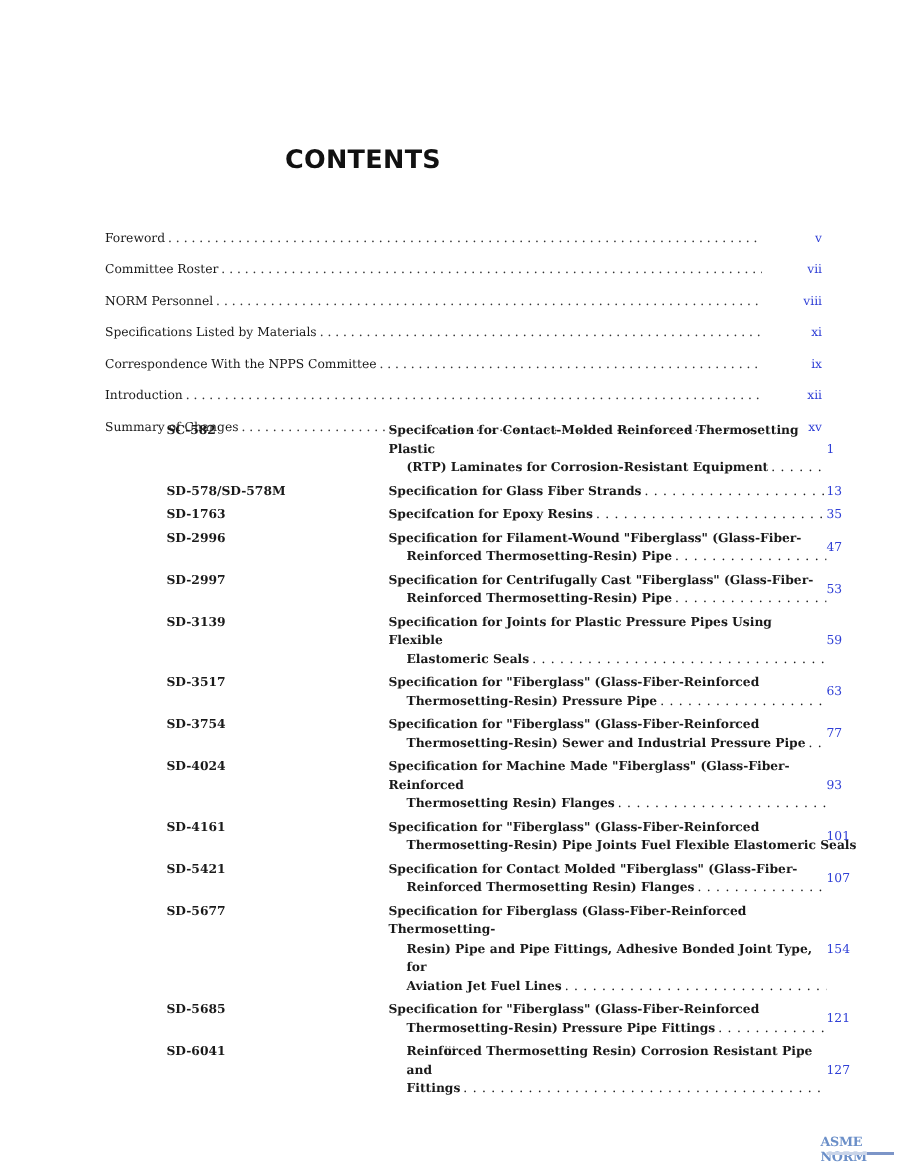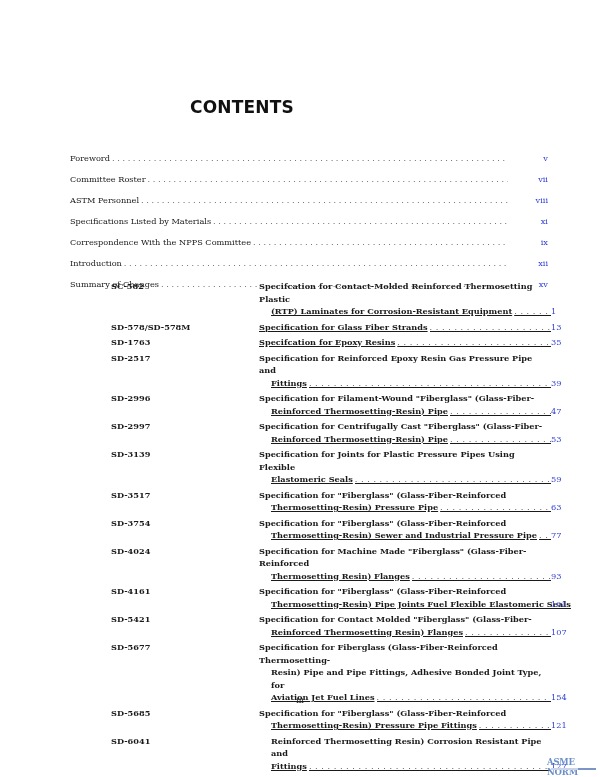--- a/index.html
+++ b/index.html
@@ -10,24 +10,24 @@
            font-size: 17px; letter-spacing: 0.2px; color: #111; }
   .front { position: absolute; top: 153px; left: 70px; width: 478px; }
   .front-row { display: flex; align-items: baseline; height: 21px; font-size: 8.2px; }
   .front-row .label { white-space: nowrap; padding-right: 2px; text-align: center; }
   .front-row .leader { flex: 1; overflow: hidden; white-space: nowrap; letter-spacing: 2.3px; color: #333; }
   .front-row .leader::after { content: ". . . . . . . . . . . . . . . . . . . . . . . . . . . . . . . . . . . . . . . . . . . . . . . . . . . . . . . . . . . . . . . . . . . . . . . . . . . . . . . . . . . . . . . . . . . . . . . . . . . . . . . . . . . . . . . . ."; letter-spacing: 0; }
   .front-row .page { width: 40px; text-align: right; color: #2f3fd6; }
   .specs { position: absolute; top: 280px; left: 70px; width: 478px; font-size: 8.2px; font-weight: bold; }
   .spec { display: flex; margin-bottom: 3px; margin-left: 41px; }
   .spec .code { width: 148px; flex: none; line-height: 12.5px; }
-  .spec .body { flex: 1; display: flex; align-items: flex-end; }
+  .spec .body { flex: 1; display: flex; align-items: center; }
   .spec .desc { width: 292px; line-height: 12.5px; }
   .spec .first { display: block; }
-  .spec .cont { display: flex; padding-left: 12px; text-decoration: underline; }
+  .spec .cont { display: flex; padding-left: 12px; }
   .spec .cont .txt { white-space: nowrap; padding-right: 2px; }
   .spec .cont .leader { flex: 1; overflow: hidden; white-space: nowrap; font-weight: normal; }
   .spec .cont .leader::after { content: ". . . . . . . . . . . . . . . . . . . . . . . . . . . . . . . . . . . . . . . . . . . . . . . . . . . . . . . . . . . . . . . . . . . . . . . . ."; letter-spacing: 0.5px; }
   .spec .page { flex: 1; text-align: right; color: #2f3fd6; font-weight: normal; line-height: 12.5px; }
   .footer-page { position: absolute; top: 696px; left: 0; width: 600px; text-align: center; font-size: 8px; }
   .logo { position: absolute; top: 757px; left: 547px; font-size: 8.5px; color: #6b8fc8;
           font-family: "DejaVu Serif", serif; letter-spacing: -0.2px; font-weight: bold; }
   .logo-sub { position: absolute; top: 768px; left: 551px; width: 45px; height: 2px;
               background: linear-gradient(90deg, #c9d4e8 60%, #7c95c8 60%); }
 </style>
@@ -41,21 +41,21 @@
       <span class="label">Foreword</span>
       <span class="leader"></span>
       <span class="page">v</span>
     </div>
     <div class="front-row">
       <span class="label">Committee Roster</span>
       <span class="leader"></span>
       <span class="page">vii</span>
     </div>
     <div class="front-row">
-      <span class="label">ASTM Personnel</span>
+      <span class="label">NORM Personnel</span>
       <span class="leader"></span>
       <span class="page">viii</span>
     </div>
     <div class="front-row">
       <span class="label">Specifications Listed by Materials</span>
       <span class="leader"></span>
       <span class="page">xi</span>
     </div>
     <div class="front-row">
       <span class="label">Correspondence With the NPPS Committee</span>
@@ -103,33 +103,20 @@
     <div class="spec">
       <span class="code">SD-1763</span>
       <span class="body">
         <span class="desc">
           <span class="cont" style="padding-left:0">
             <span class="txt">Specifcation for Epoxy Resins</span>
             <span class="leader"></span>
           </span>
         </span>
         <span class="page">35</span>
-      </span>
-    </div>
-    <div class="spec">
-      <span class="code">SD-2517</span>
-      <span class="body">
-        <span class="desc">
-          <span class="first">Specification for Reinforced Epoxy Resin Gas Pressure Pipe and</span>
-          <span class="cont">
-            <span class="txt">Fittings</span>
-            <span class="leader"></span>
-          </span>
-        </span>
-        <span class="page">39</span>
       </span>
     </div>
     <div class="spec">
       <span class="code">SD-2996</span>
       <span class="body">
         <span class="desc">
           <span class="first">Specification for Filament-Wound "Fiberglass" (Glass-Fiber-</span>
           <span class="cont">
             <span class="txt">Reinforced Thermosetting-Resin) Pipe</span>
             <span class="leader"></span>

